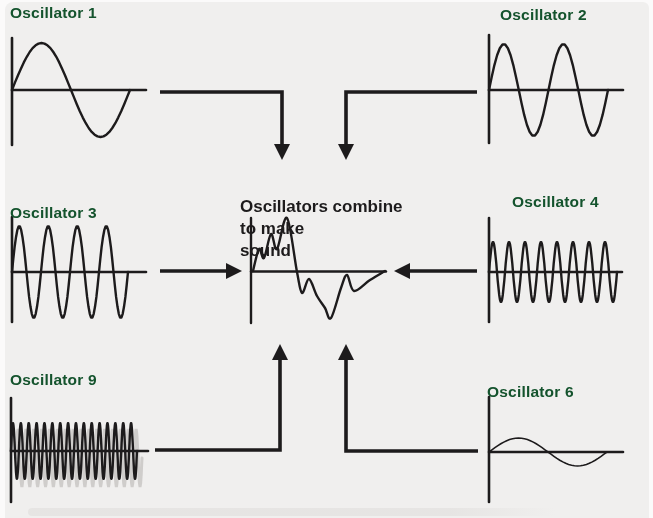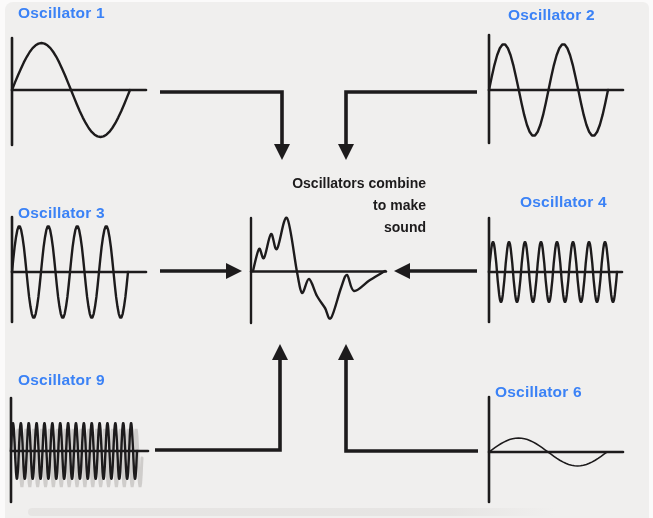--- a/index.html
+++ b/index.html
@@ -3,24 +3,24 @@
 <meta charset="utf-8">
 <style>
   html,body{margin:0;padding:0;background:#ffffff;}
   .canvas{position:relative;width:653px;height:518px;background:#fbfafa;overflow:hidden;
           font-family:"Liberation Sans", sans-serif;}
   .paper{position:absolute;left:5px;top:2px;right:4px;bottom:0;
          background:#f0efee;border-radius:8px 6px 0 0;}
   .bottom-shade{position:absolute;left:28px;bottom:2px;width:528px;height:8px;border-radius:4px;
          background:linear-gradient(to right,#dedcda 0%,#dedcda 80%,rgba(222,220,218,0) 100%);
          opacity:.55;}
-  .osc-label{position:absolute;font-size:15.5px;font-weight:600;color:#3b82f6;
-             letter-spacing:.2px;white-space:nowrap;line-height:18px;margin-left:8px;}
-  .caption{position:absolute;left:240px;top:172px;width:186px;text-align:right;
-           font-size:14px;font-weight:600;color:#1d1b1c;line-height:22px;}
+  .osc-label{position:absolute;font-size:15.5px;font-weight:600;color:#14532d;
+             letter-spacing:.2px;white-space:nowrap;line-height:18px;}
+  .caption{position:absolute;left:240px;top:196px;width:186px;text-align:left;
+           font-size:17px;font-weight:600;color:#1d1b1c;line-height:22px;}
   svg.art{position:absolute;left:0;top:0;}
   .stroke{fill:none;stroke:#1d1b1c;stroke-linecap:round;stroke-linejoin:round;}
   .ax{stroke-width:2.6;}
   .wv{stroke-width:2.4;}
   .wv-thin{stroke-width:1.6;}
   .ar{stroke-width:3.6;fill:none;stroke:#1d1b1c;stroke-linecap:butt;}
   .head{fill:#1d1b1c;stroke:none;}
   .ghost{fill:none;stroke:#b4b1ae;stroke-width:3;opacity:.55;stroke-linecap:round;}
 </style>
 </head>

